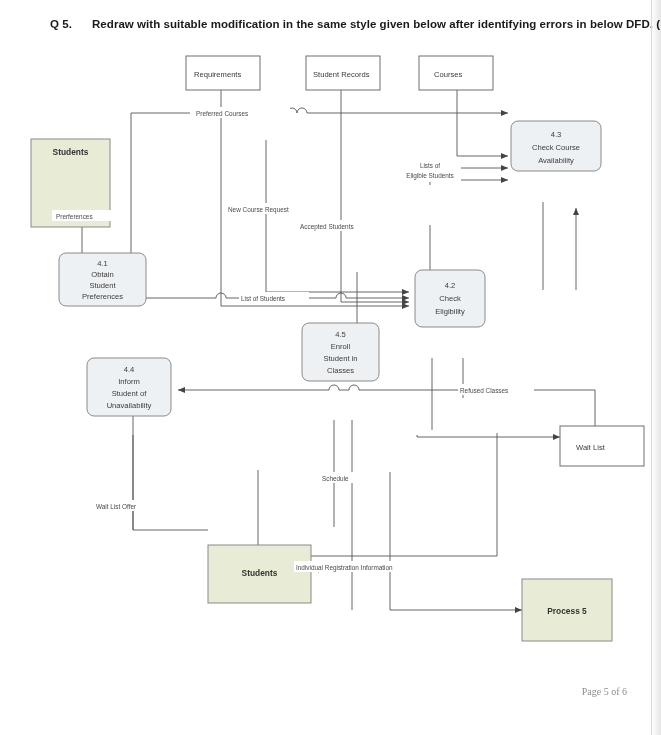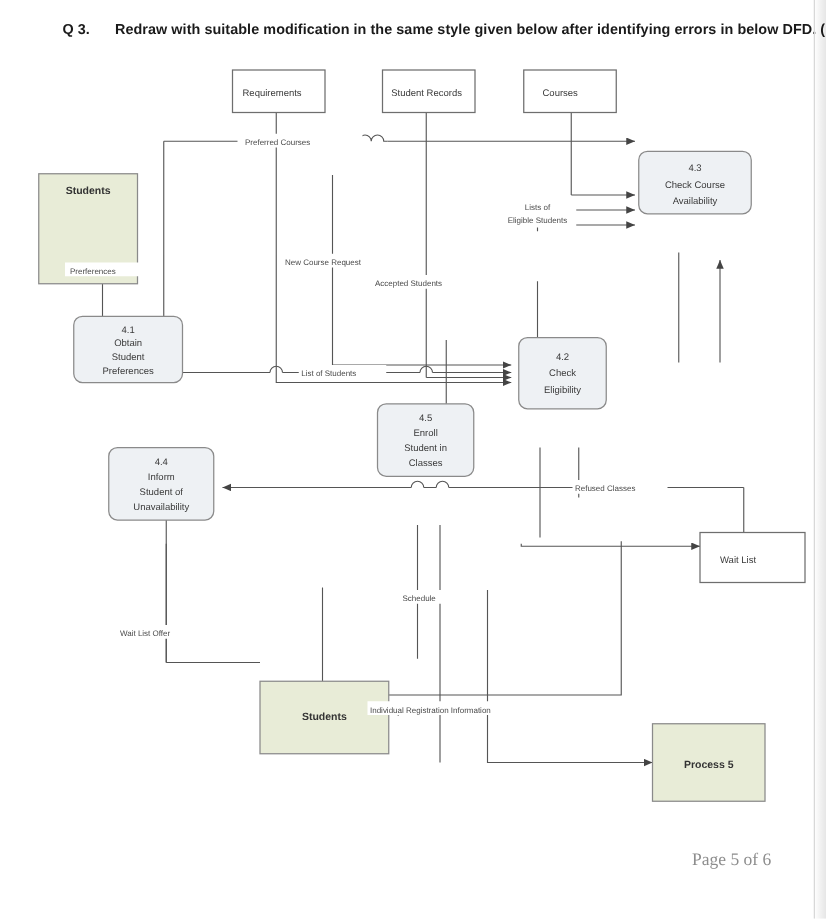--- a/index.html
+++ b/index.html
@@ -106,34 +106,34 @@
     fill: none;
   }
   .flow-line-dashed {
     stroke: #555555;
     stroke-width: 0.9;
     fill: none;
     stroke-dasharray: 2.5 2;
   }
   #footer {
     position: absolute;
-    right: 44px;
+    right: 34px;
     bottom: 38px;
-    font-size: 14px;
+    font-size: 10px;
     color: #8d8d8d;
     font-family: "Liberation Serif", serif;
   }
 </style>
 </head>
 <body>
 
 <div id="page">
 
   <div id="question-title">
-    <span class="qnum">Q 3.</span><span>Redraw with suitable modification in the same style given below after identifying errors in below DFD. (12)</span>
+    <span class="qnum">Q 5.</span><span>Redraw with suitable modification in the same style given below after identifying errors in below DFD. (12)</span>
   </div>
 
   <div id="diagram-wrap">
     <svg id="dfd" width="661" height="620" viewBox="0 0 661 620" xmlns="http://www.w3.org/2000/svg">
       <defs>
         <marker id="arrow" markerWidth="8" markerHeight="8" refX="7" refY="3" orient="auto" markerUnits="userSpaceOnUse">
           <path d="M0,0 L7,3 L0,6 z" fill="#444444"></path>
         </marker>
         <marker id="arrowsm" markerWidth="7" markerHeight="7" refX="6" refY="2.6" orient="auto" markerUnits="userSpaceOnUse">
           <path d="M0,0 L6,2.6 L0,5.2 z" fill="#333333"></path>

